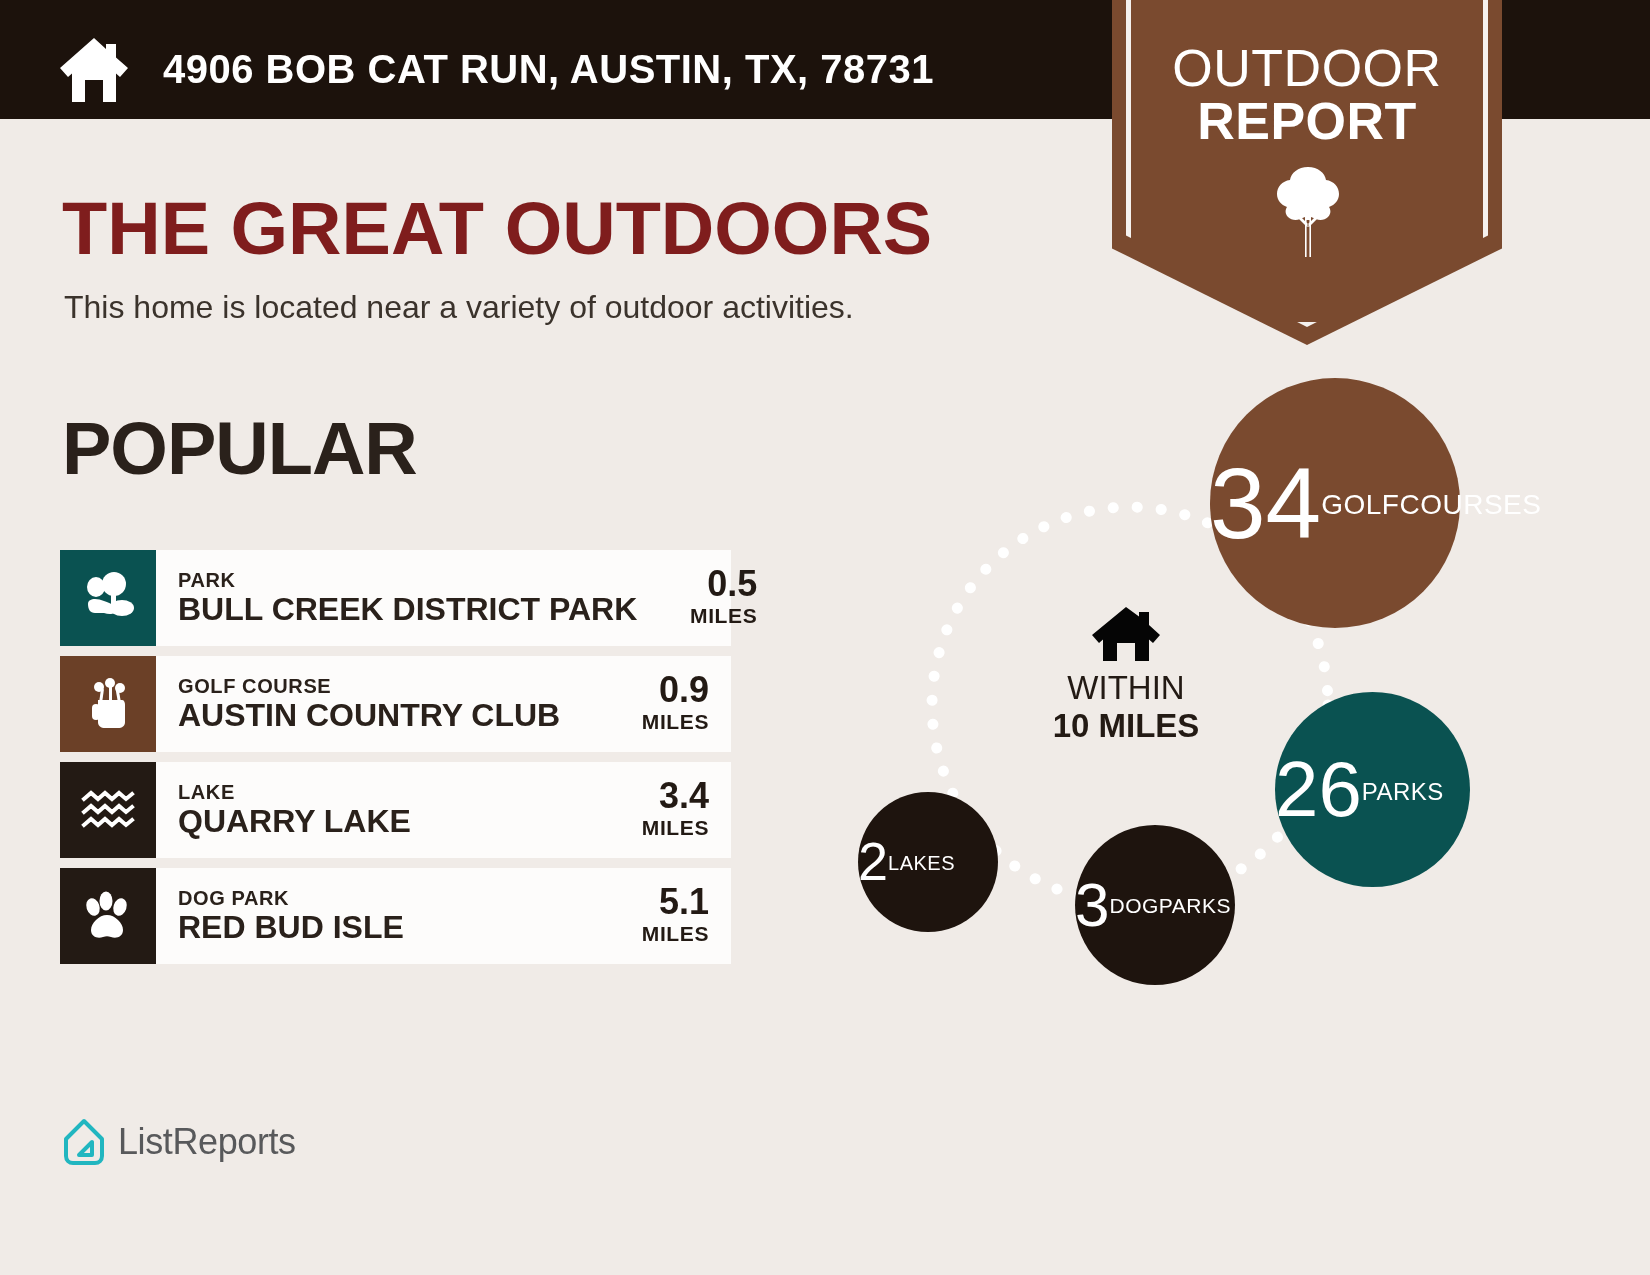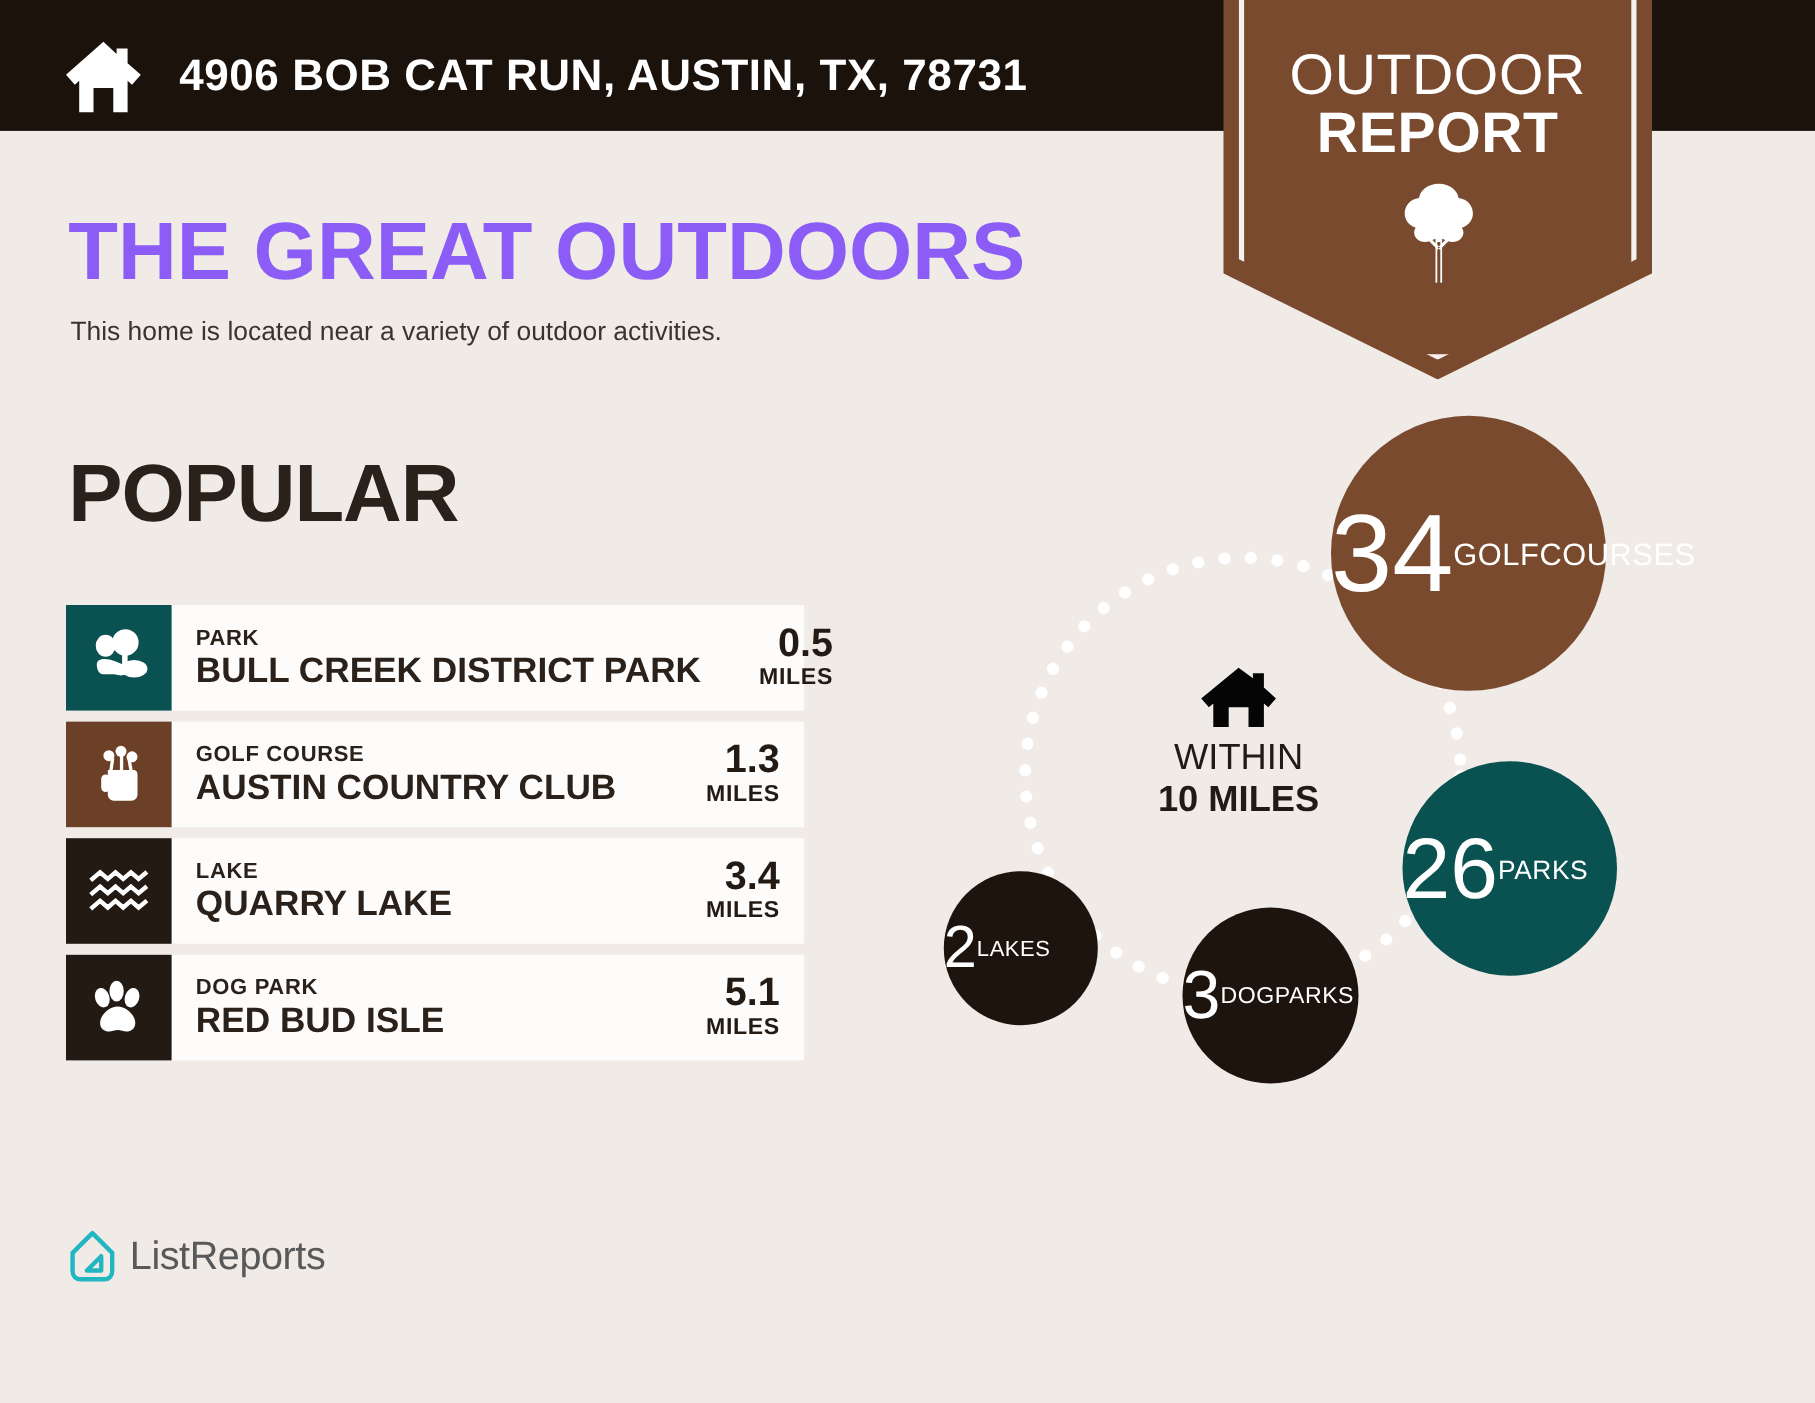--- a/index.html
+++ b/index.html
@@ -45,26 +45,26 @@
     color:#FFFFFF;line-height:1;letter-spacing:0.5px;
   }
   .badge-line1{top:42px;font-size:52px;font-weight:300;}
   .badge-line2{top:95px;font-size:52px;font-weight:bold;}
   .badge-tree{position:absolute;left:1272px;top:165px;width:72px;height:95px;}
 
   
   .main-title{
     position:absolute;left:62px;top:192px;
     font-size:74px;font-weight:bold;letter-spacing:0px;
-    color:#8b5cf6;line-height:1;
+    color:#7f1d1d;line-height:1;
     font-family:"Liberation Sans Narrow","Liberation Sans",sans-serif;
   }
   .sub-title{
     position:absolute;left:64px;top:288px;
-    font-size:24px;font-weight:400;color:#3B332C;line-height:1.2;
+    font-size:32px;font-weight:400;color:#3B332C;line-height:1.2;
   }
   .section-title{
     position:absolute;left:62px;top:412px;
     font-size:74px;font-weight:bold;color:#2A211B;line-height:1;
     letter-spacing:-1px;
   }
 
   
   .list{position:absolute;left:60px;top:520px;width:671px;margin-top:30px;}
   .row{
@@ -210,21 +210,21 @@
           <rect x="37" y="14" width="3" height="14" fill="#FFFFFF" transform="rotate(-10 38 21)"></rect>
           <path d="M18 24 L42 24 C44 24 45 26 45 29 L45 46 C45 50 42 52 38 52 L25 52 C21 52 18 50 18 46 Z" fill="#FFFFFF"></path>
           <rect x="12" y="28" width="8" height="16" rx="4" fill="#FFFFFF"></rect>
         </svg>
       </div>
       <div class="row-text">
         <div class="row-cat">GOLF COURSE</div>
         <div class="row-name">AUSTIN COUNTRY CLUB</div>
       </div>
       <div class="row-dist">
-        <div class="row-dist-val">1.3</div>
+        <div class="row-dist-val">0.9</div>
         <div class="row-dist-unit">MILES</div>
       </div>
     </div>
 
     <div class="row">
       <div class="row-icon" style="background:#231A14">
         <svg width="56" height="40" viewBox="0 0 56 40">
           <g fill="none" stroke="#FFFFFF" stroke-width="4" stroke-linecap="square">
             <polyline points="4,9 11,3 18,9 25,3 32,9 39,3 46,9 52,4"></polyline>
             <polyline points="4,22 11,16 18,22 25,16 32,22 39,16 46,22 52,17"></polyline>

